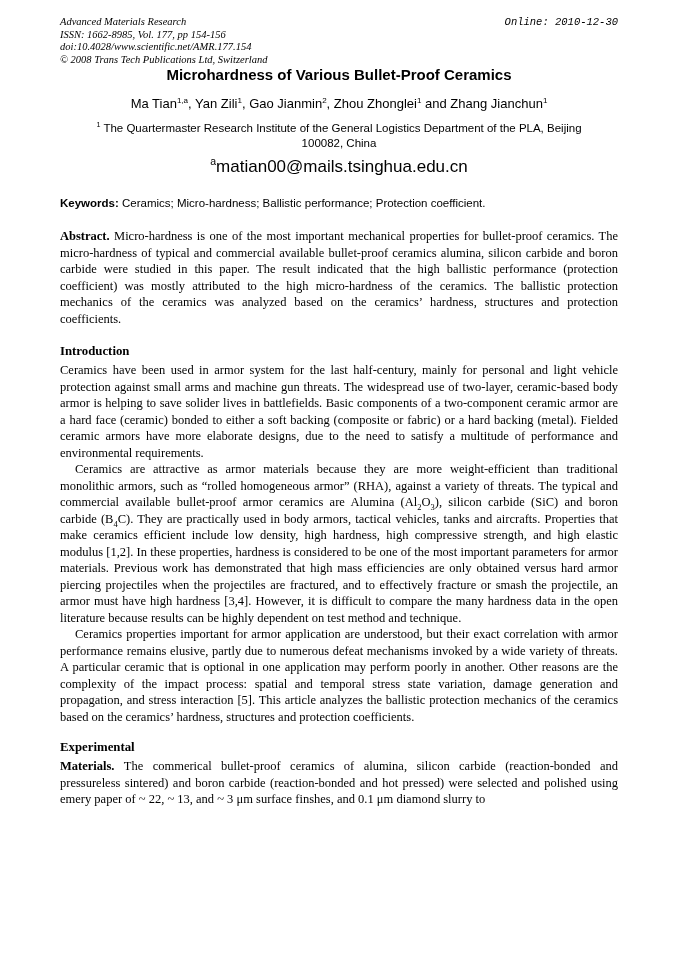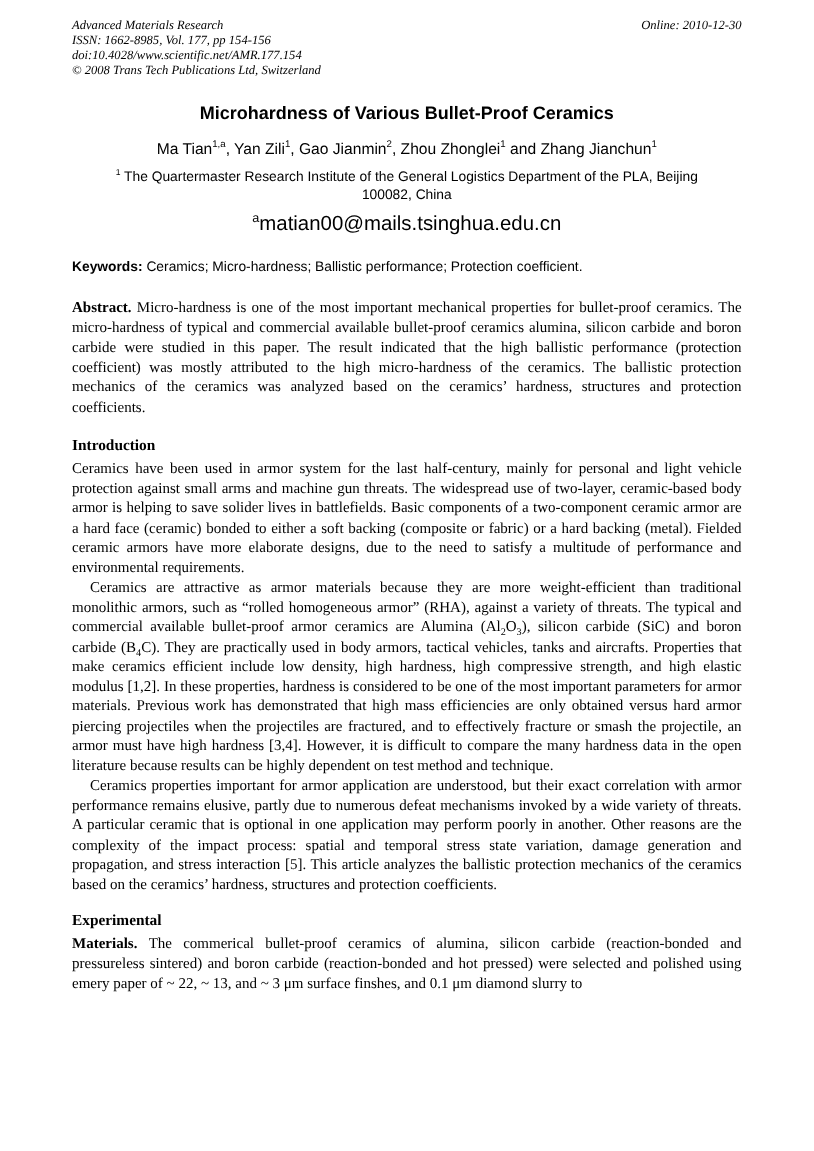--- a/index.html
+++ b/index.html
@@ -17,23 +17,23 @@
   }
   .header {
     display: flex;
     justify-content: space-between;
     align-items: flex-start;
     font-style: italic;
     font-size: 10.5px;
     line-height: 12.5px;
   }
   .header-left div { white-space: nowrap; }
-  .header-right { white-space: nowrap; text-align: left; }
+  .header-right { white-space: nowrap; text-align: left; font-family: Liberation Mono, monospace; }
   .title {
-    margin-top: 20px;
+    margin-top: 0;
     text-align: center;
     font-family: "Liberation Sans", sans-serif;
     font-size: 15px;
     font-weight: bold;
     line-height: 18px;
   }
   .authors {
     margin-top: 12px;
     text-align: center;
     font-family: "Liberation Sans", sans-serif;

